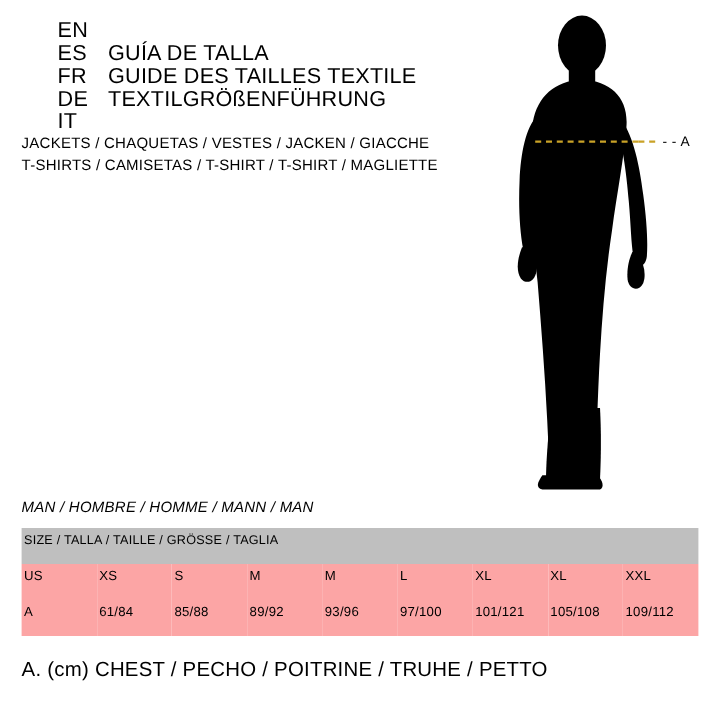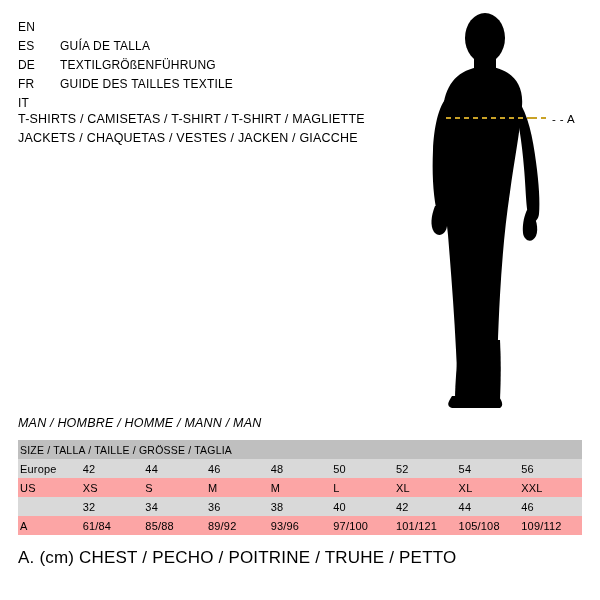--- a/index.html
+++ b/index.html
@@ -23,24 +23,25 @@
 
   
   .lang-block {
     position: absolute;
     left: 18px;
     top: 15px;
     width: 380px;
   }
   .lang-row {
     display: flex;
-    align-items: flex-end;
+    align-items: flex-start;
     height: 19px;
-    font-size: 12px;
-    letter-spacing: 0.2px;
+    font-size: 18px;
+    letter-spacing: 0.2px;
+    margin-left: 30px;
   }
   .lang-code {
     width: 42px;
     flex: 0 0 42px;
   }
   .lang-text {
     flex: 1 1 auto;
   }
 
   
@@ -90,21 +91,21 @@
   .size-table {
     position: absolute;
     left: 18px;
     top: 440px;
     width: 564px;
     border-collapse: collapse;
     font-size: 11px;
     table-layout: fixed;
   }
   .size-table td {
-    padding: 0 0 0 2px;
+    padding: 0 0 11px 2px;
     height: 19px;
     vertical-align: middle;
     letter-spacing: 0.2px;
   }
   .size-table tr.head td {
     background: #bfbfbf;
     font-size: 10.5px;
   }
   .size-table tr.shade td {
     background: #d9d9d9;
@@ -135,35 +136,35 @@
 
   <div class="lang-block">
     <div class="lang-row">
       <span class="lang-code">EN</span>
     </div>
     <div class="lang-row">
       <span class="lang-code">ES</span>
       <span class="lang-text">GUÍA DE TALLA</span>
     </div>
     <div class="lang-row">
+      <span class="lang-code">FR</span>
+      <span class="lang-text">GUIDE DES TAILLES TEXTILE</span>
+    </div>
+    <div class="lang-row">
       <span class="lang-code">DE</span>
       <span class="lang-text">TEXTILGRÖßENFÜHRUNG</span>
     </div>
     <div class="lang-row">
-      <span class="lang-code">FR</span>
-      <span class="lang-text">GUIDE DES TAILLES TEXTILE</span>
-    </div>
-    <div class="lang-row">
       <span class="lang-code">IT</span>
     </div>
   </div>
 
   <div class="garment-block">
+    <div class="garment-line">JACKETS / CHAQUETAS / VESTES / JACKEN / GIACCHE</div>
     <div class="garment-line">T-SHIRTS / CAMISETAS / T-SHIRT / T-SHIRT / MAGLIETTE</div>
-    <div class="garment-line">JACKETS / CHAQUETAS / VESTES / JACKEN / GIACCHE</div>
   </div>
 
   <div class="figure-wrap">
     <svg width="200" height="400" viewBox="0 0 200 400" xmlns="http://www.w3.org/2000/svg">
       <g fill="#000000">
 
         <ellipse cx="85" cy="28" rx="20" ry="25"></ellipse>
 
         <rect x="74" y="48" width="22" height="16"></rect>
 
@@ -209,55 +210,33 @@
   </div>
 
   <div class="man-caption">MAN / HOMBRE / HOMME / MANN / MAN</div>
 
   <table class="size-table">
     <tbody>
       <tr class="head">
         <td colspan="9">SIZE / TALLA / TAILLE / GRÖSSE / TAGLIA</td>
       </tr>
 
-      <tr class="shade">
-        <td class="label-col">Europe</td>
-        <td class="val">42</td>
-        <td class="val">44</td>
-        <td class="val">46</td>
-        <td class="val">48</td>
-        <td class="val">50</td>
-        <td class="val">52</td>
-        <td class="val">54</td>
-        <td class="val">56</td>
-      </tr>
 
       <tr class="plain">
         <td class="label-col">US</td>
         <td class="val">XS</td>
         <td class="val">S</td>
         <td class="val">M</td>
         <td class="val">M</td>
         <td class="val">L</td>
         <td class="val">XL</td>
         <td class="val">XL</td>
         <td class="val">XXL</td>
       </tr>
 
-      <tr class="shade">
-        <td class="label-col"></td>
-        <td class="val">32</td>
-        <td class="val">34</td>
-        <td class="val">36</td>
-        <td class="val">38</td>
-        <td class="val">40</td>
-        <td class="val">42</td>
-        <td class="val">44</td>
-        <td class="val">46</td>
-      </tr>
 
       <tr class="plain">
         <td class="label-col">A</td>
         <td class="val">61/84</td>
         <td class="val">85/88</td>
         <td class="val">89/92</td>
         <td class="val">93/96</td>
         <td class="val">97/100</td>
         <td class="val">101/121</td>
         <td class="val">105/108</td>

